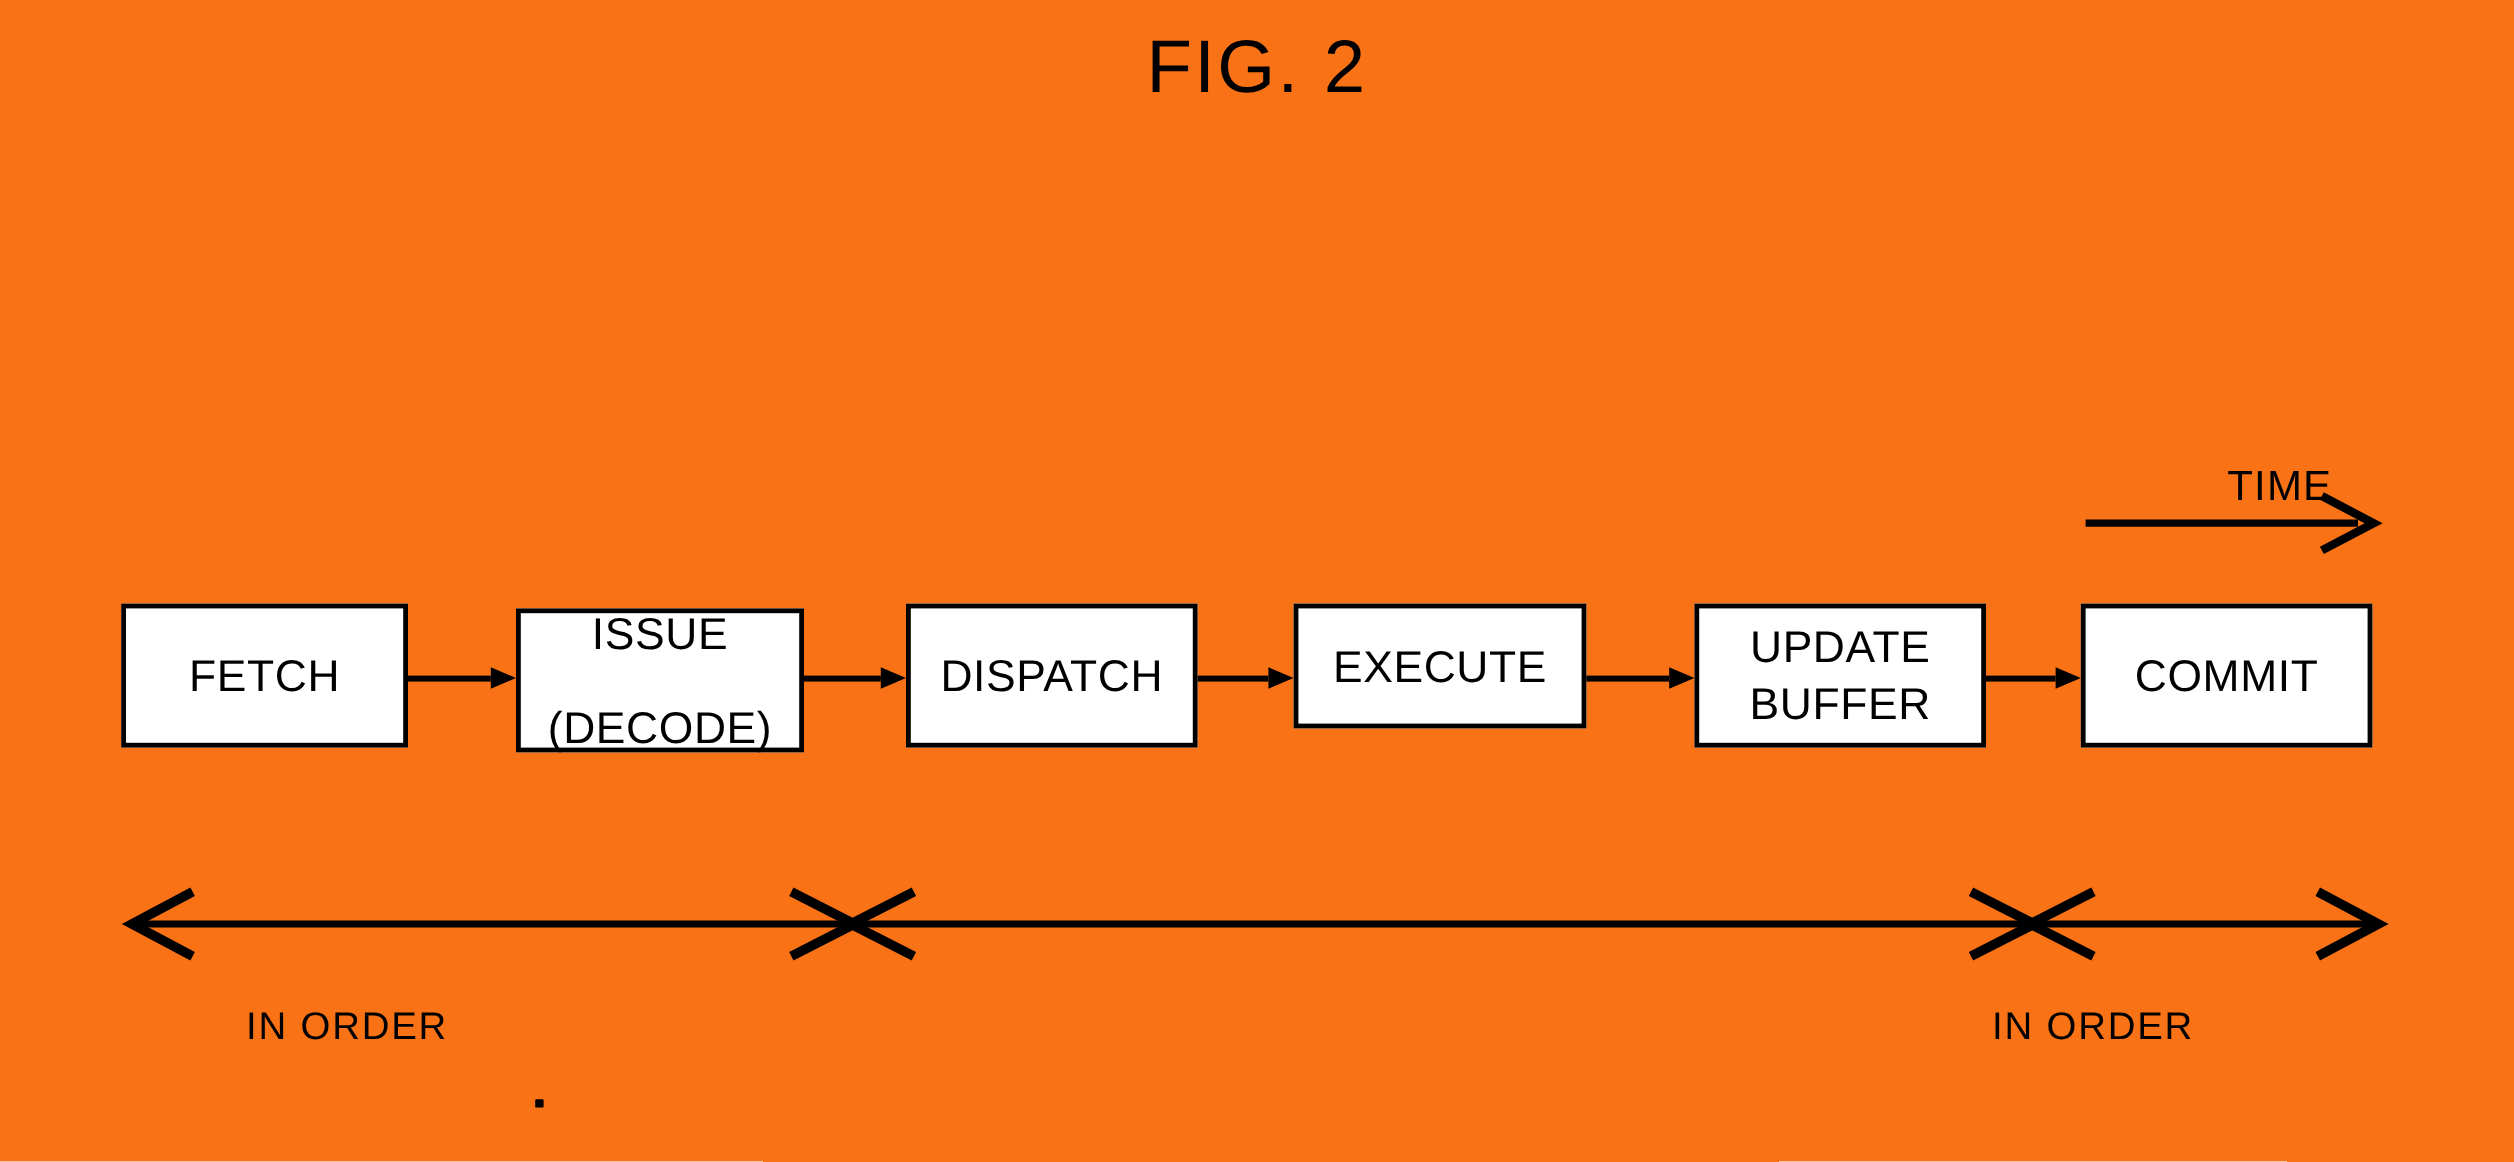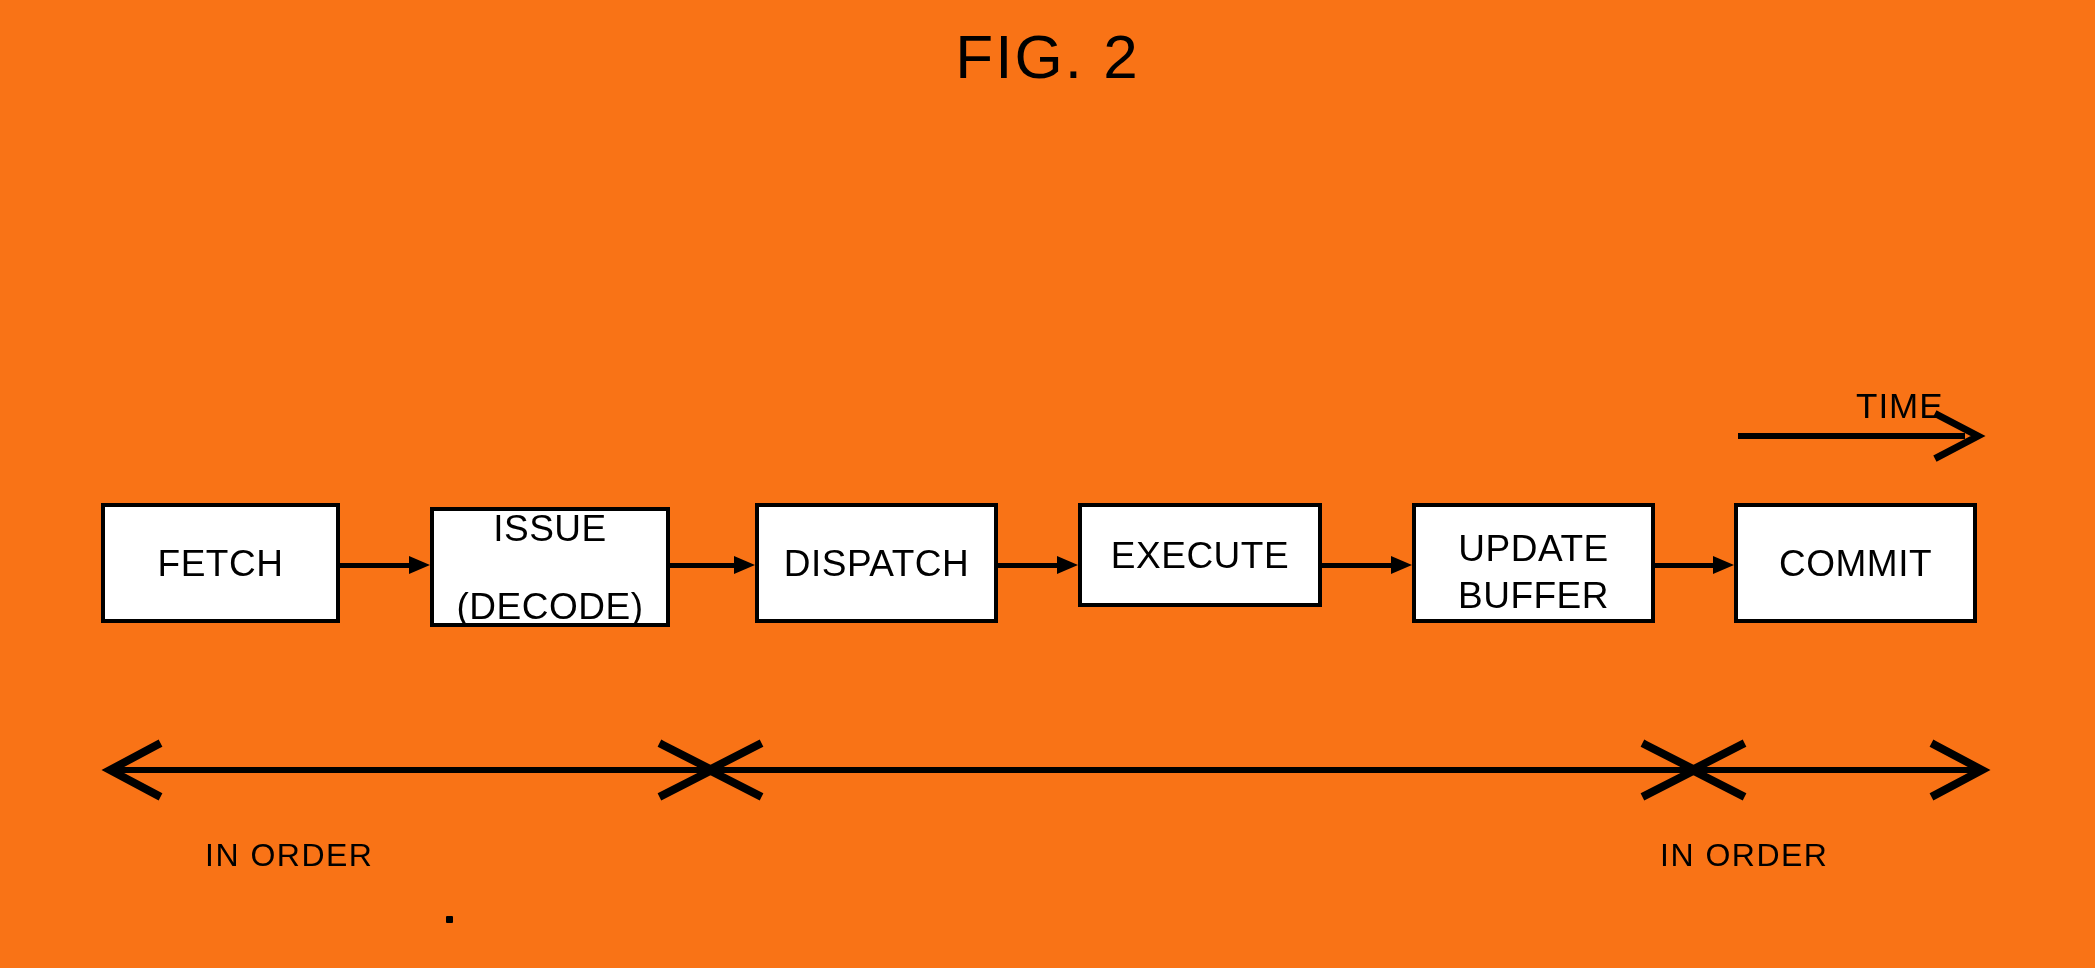--- a/index.html
+++ b/index.html
@@ -135,21 +135,21 @@
   </div>
 
   <div class="stage-box" style="left:755px; top:503px; width:243px; height:120px;">
     <div class="stage-line">DISPATCH</div>
   </div>
 
   <div class="stage-box" style="left:1078px; top:503px; width:244px; height:104px;">
     <div class="stage-line">EXECUTE</div>
   </div>
 
-  <div class="stage-box" style="left:1412px; top:503px; width:243px; height:120px;justify-content:flex-end;">
+  <div class="stage-box" style="left:1412px; top:503px; width:243px; height:120px;">
     <div class="stage-line">UPDATE</div>
     <div class="stage-line">BUFFER</div>
   </div>
 
   <div class="stage-box" style="left:1734px; top:503px; width:243px; height:120px;">
     <div class="stage-line">COMMIT</div>
   </div>
 
   <div class="connector" style="left:340px; top:561px; width:90px;">
     <div class="shaft" style="width:69px;"></div>

